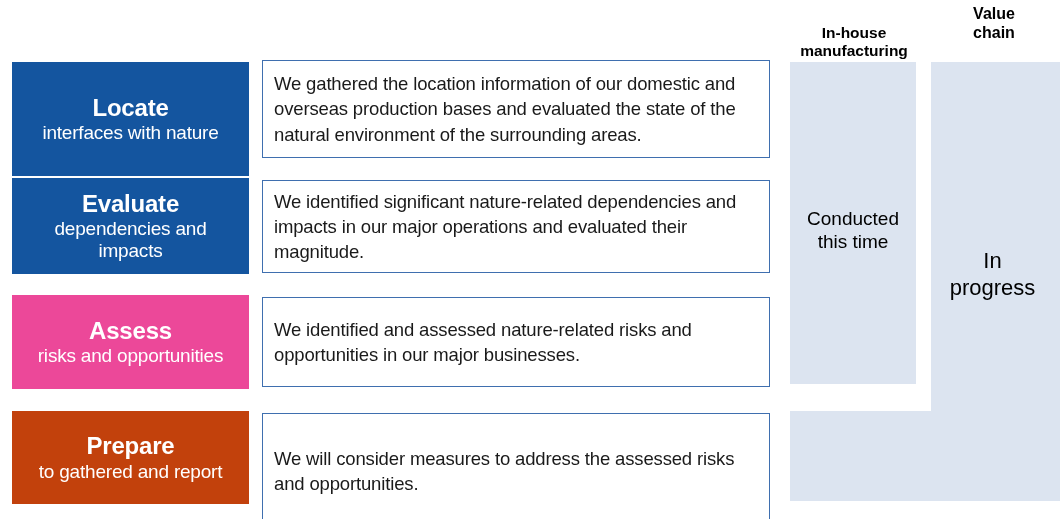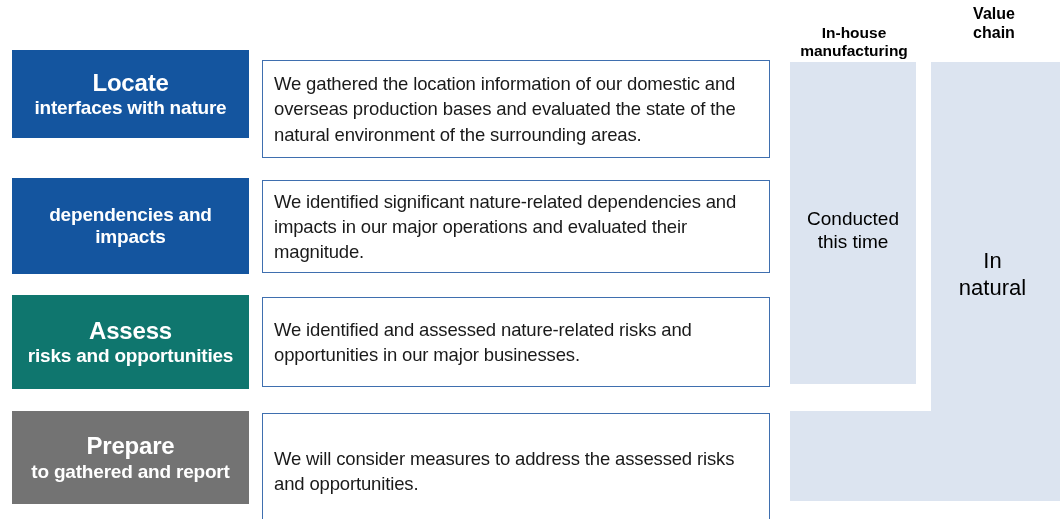--- a/index.html
+++ b/index.html
@@ -107,21 +107,21 @@
     padding: 2px 4px;
   }
   .step-title {
     font-size: 24px;
     font-weight: bold;
     line-height: 1.18;
     letter-spacing: -0.2px;
   }
   .step-sub {
     font-size: 19px;
-    font-weight: bold;
+    font-weight: normal;
     line-height: 1.16;
     white-space: pre-line;
     letter-spacing: -0.2px;
   }
 
   .desc-box {
     position: absolute;
     left: 262px;
     width: 508px;
     background: #ffffff;
@@ -134,21 +134,21 @@
   .desc-text {
     font-size: 18.5px;
     color: #1a1a1a;
     line-height: 1.36;
     white-space: pre-line;
     letter-spacing: -0.15px;
   }
 
   
   #row-0 { top: 0; height: 519px; }
-  #row-0 .step-box { top: 50px; height: 88px; }
+  #row-0 .step-box { top: 62px; height: 114px; }
   #row-0 .desc-box { top: 60px; height: 98px; }
 
   #row-1 .step-box { top: 178px; height: 96px; }
   #row-1 .desc-box { top: 180px; height: 93px; }
 
   #row-2 .step-box { top: 295px; height: 94px; }
   #row-2 .desc-box { top: 297px; height: 90px; }
 
   #row-3 .step-box { top: 411px; height: 93px; }
   #row-3 .desc-box { top: 413px; height: 116px; }
@@ -169,56 +169,57 @@
   <div class="col-header header-inhouse">In-house
 manufacturing</div>
 
   <div class="col-header header-valuechain">Value
 chain</div>
 
   <div class="status-label label-inhouse-status">Conducted
 this time</div>
 
   <div class="status-label label-valuechain-status">In
-natural</div>
+progress</div>
 
   <div class="rowwrap">
 
     <div class="row" id="row-0">
       <div class="step-box" style="background: rgb(20, 85, 159);">
         <div class="step-title">Locate</div>
         <div class="step-sub">interfaces with nature</div>
       </div>
       <div class="desc-box" style="border-color: rgb(63, 111, 175);">
         <div class="desc-text" style="color: rgb(26, 26, 26);">We gathered the location information of our domestic and overseas production bases and evaluated the state of the natural environment of the surrounding areas.</div>
       </div>
     </div>
 
     <div class="row" id="row-1">
       <div class="step-box" style="background: rgb(20, 85, 159);">
+        <div class="step-title">Evaluate</div>
         <div class="step-sub">dependencies and
 impacts</div>
       </div>
       <div class="desc-box" style="border-color: rgb(63, 111, 175);">
         <div class="desc-text" style="color: rgb(26, 26, 26);">We identified significant nature-related dependencies and impacts in our major operations and evaluated their magnitude.</div>
       </div>
     </div>
 
     <div class="row" id="row-2">
-      <div class="step-box" style="background: #0f766e; text-align: center;">
+      <div class="step-box" style="background: #ec4899; text-align: center;">
         <div class="step-title">Assess</div>
         <div class="step-sub">risks and opportunities</div>
       </div>
       <div class="desc-box" style="border-color: rgb(63, 111, 175);">
         <div class="desc-text" style="color: rgb(26, 26, 26);">We identified and assessed nature-related risks and opportunities in our major businesses.</div>
       </div>
     </div>
 
     <div class="row" id="row-3">
-      <div class="step-box" style="background: #737373;">
+      <div class="step-box" style="background: #c2410c;">
         <div class="step-title">Prepare</div>
         <div class="step-sub">to gathered and report</div>
       </div>
       <div class="desc-box" style="border-color: rgb(63, 111, 175);">
         <div class="desc-text" style="color: rgb(26, 26, 26);">We will consider measures to address the assessed risks and opportunities.</div>
       </div>
     </div>
 
   </div>
 

